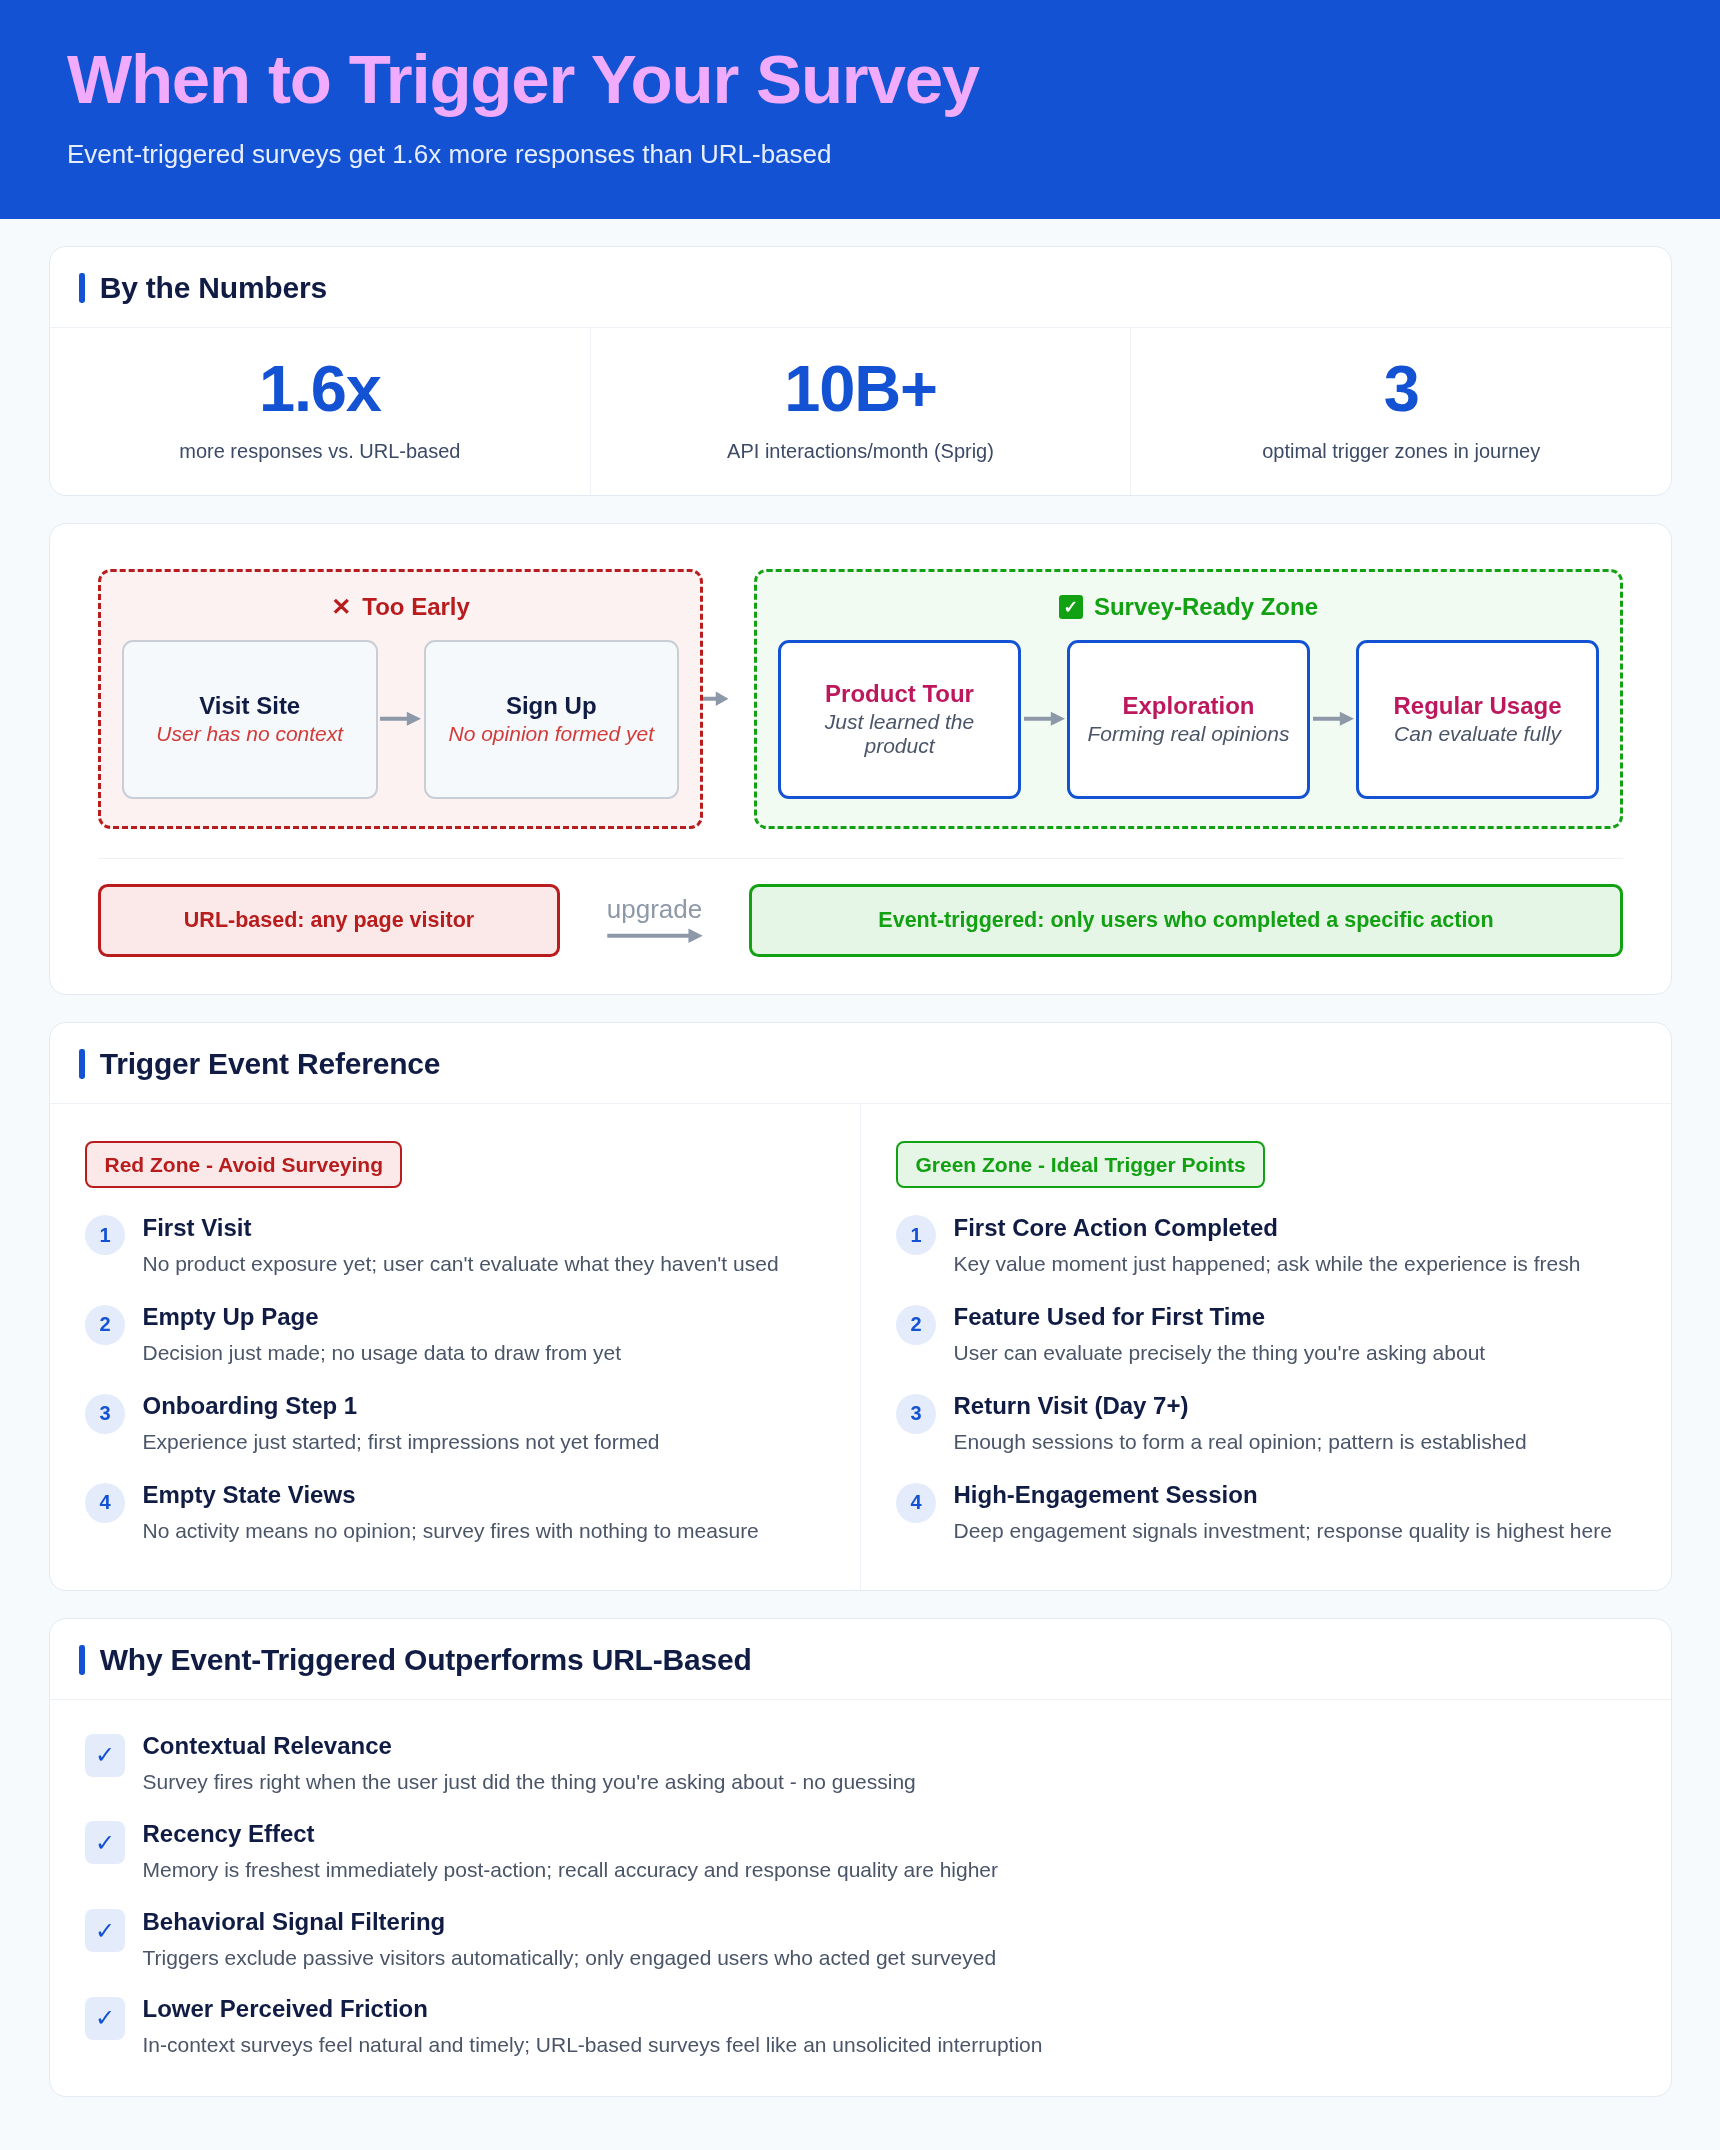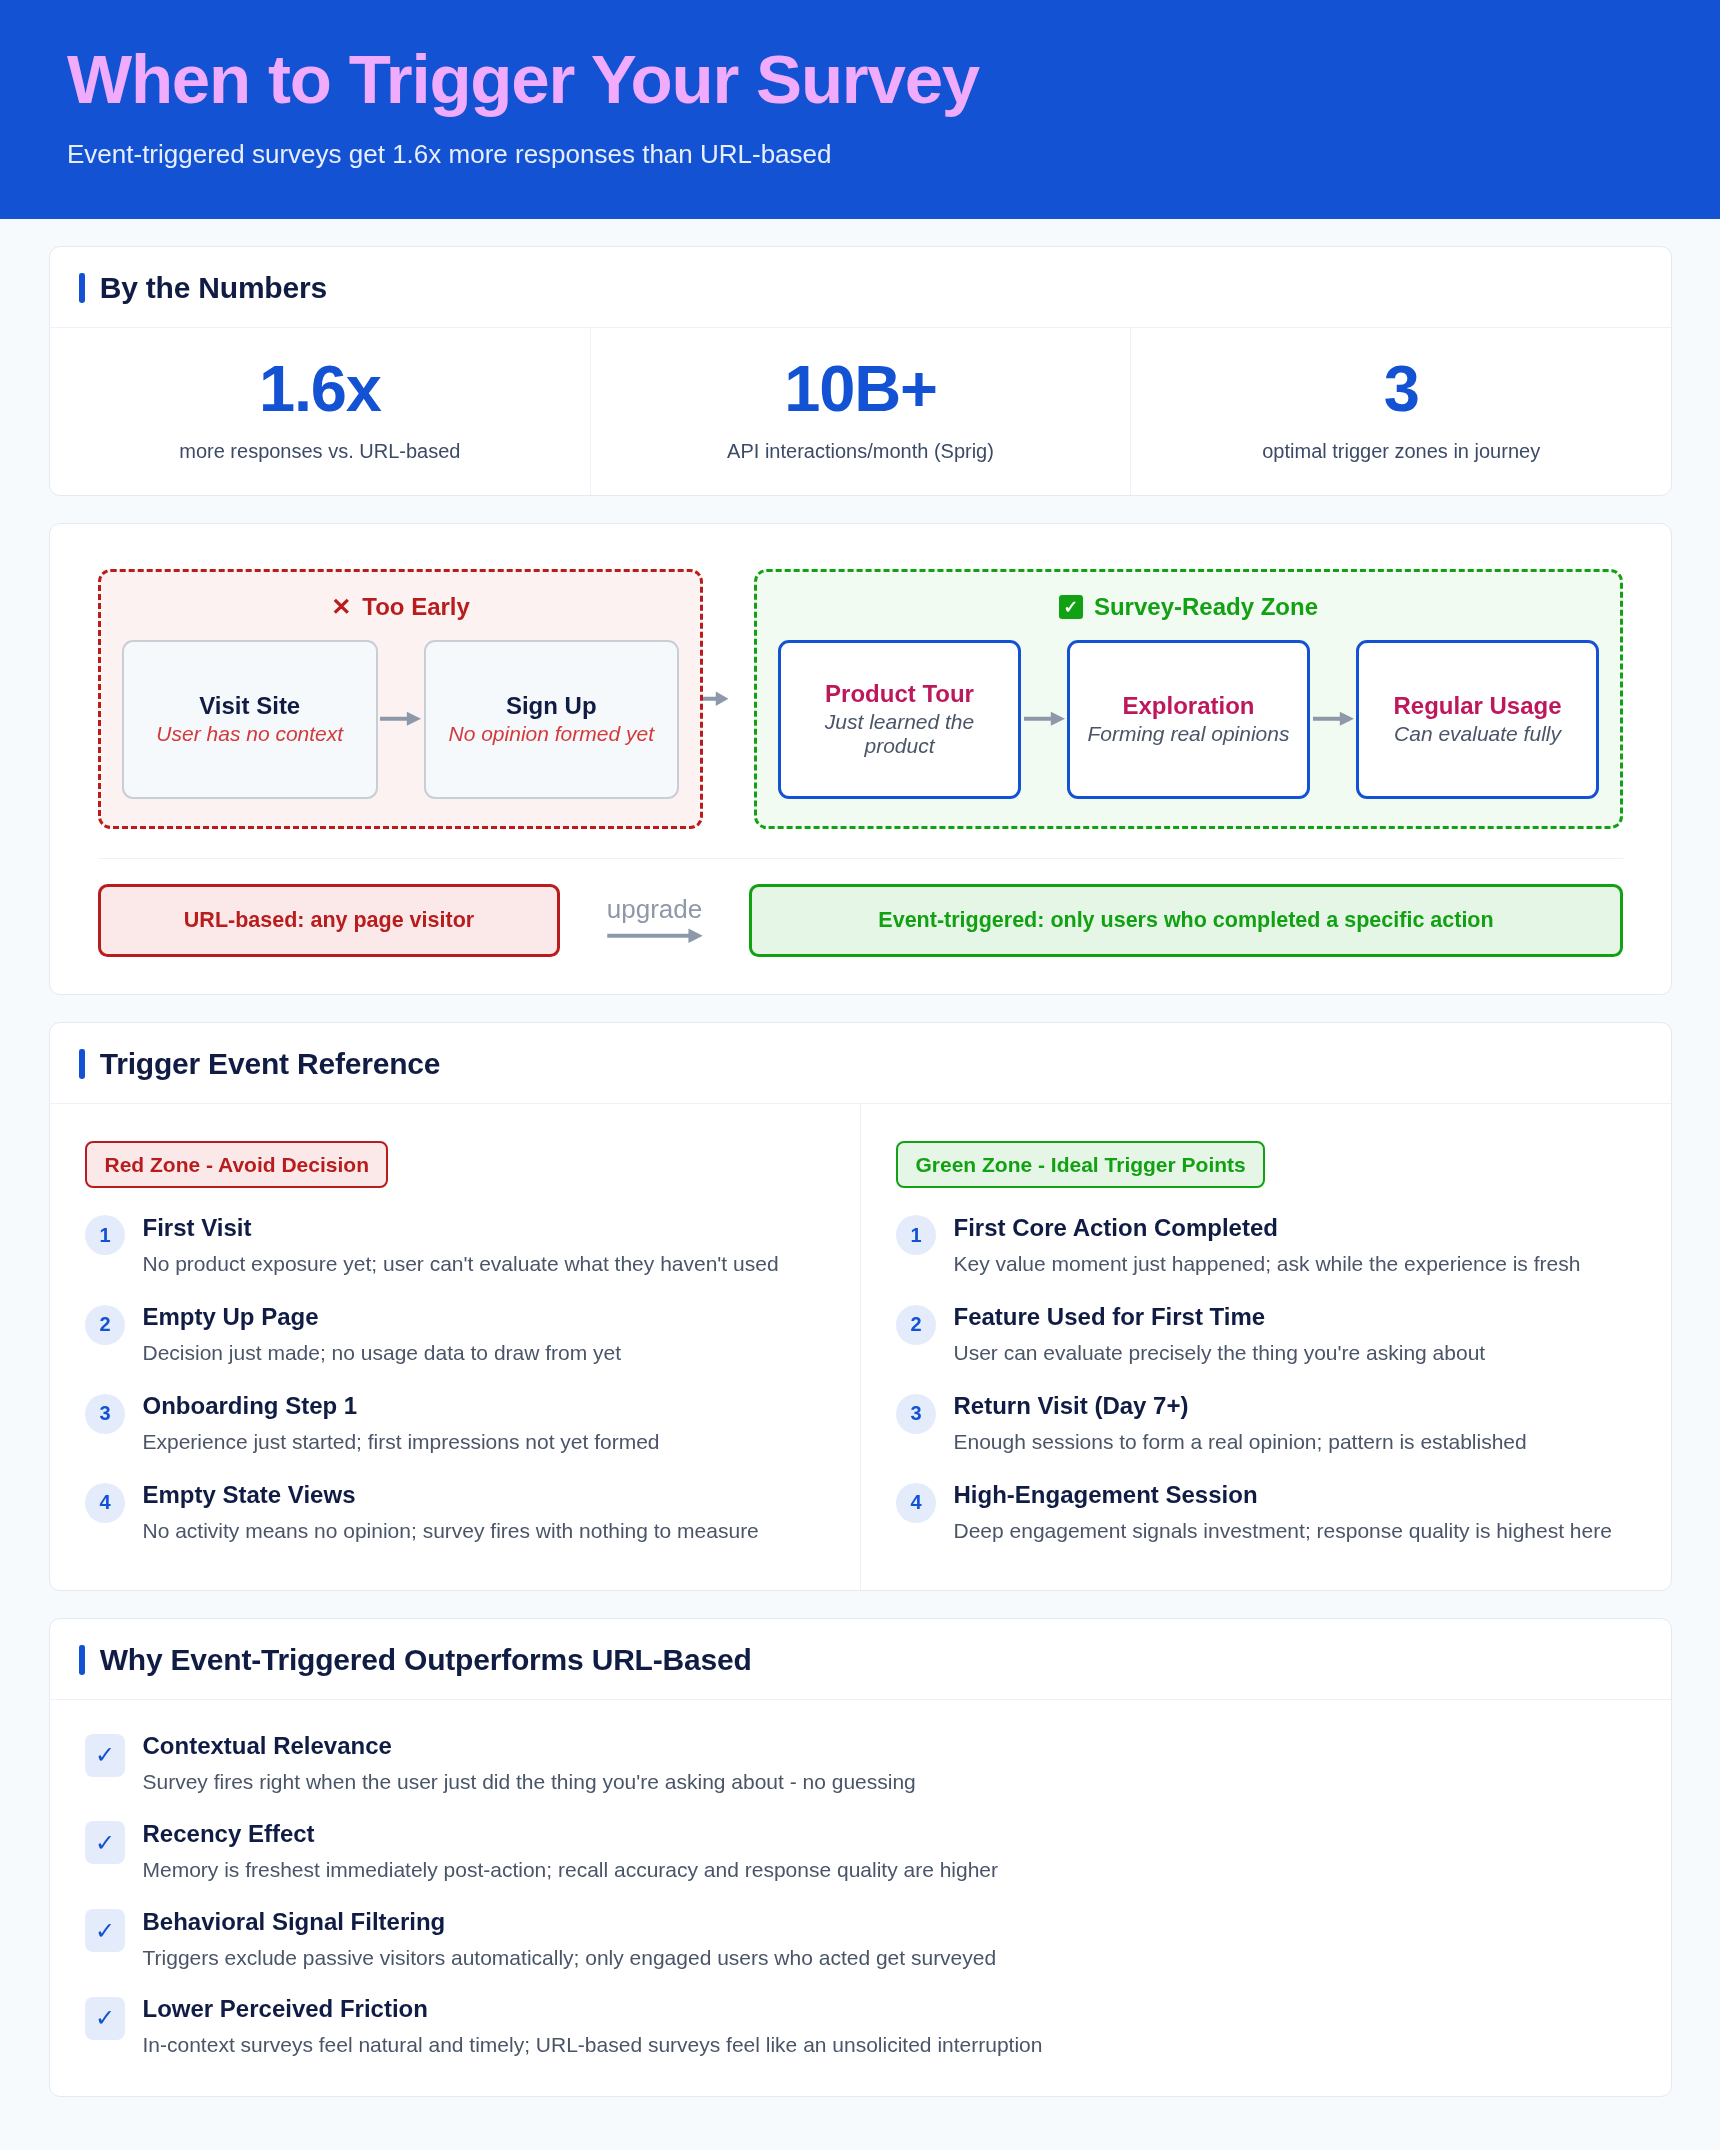--- a/index.html
+++ b/index.html
@@ -29,21 +29,21 @@
     font-size: 26px;
     color: #e6eeff;
     font-weight: 400;
   }
 
   
   .wrap { padding: 0 49px; }
   .card {
     background: #ffffff;
     border: 1.6px solid #e4eaf2;
-    border-radius: 11px;
+    border-radius: 17px;
     margin-top: 27px;
     overflow: hidden;
   }
   .card-head {
     padding: 24px 29px 22px 29px;
     border-bottom: 1.6px solid #eef2f7;
     display: flex;
     align-items: center;
     gap: 14.3px;
   }
@@ -378,21 +378,21 @@
   </div>
 
   <div class="card">
     <div class="card-head">
       <div class="accent-bar"></div>
       <div class="card-title">Trigger Event Reference</div>
     </div>
     <div class="ref-body">
 
       <div class="ref-col">
-        <div class="zone-tag tag-red">Red Zone - Avoid Decision</div>
+        <div class="zone-tag tag-red">Red Zone - Avoid Surveying</div>
         <div class="ref-item">
           <div class="num-badge">1</div>
           <div class="ref-text">
             <div class="ref-title">First Visit</div>
             <div class="ref-desc">No product exposure yet; user can't evaluate what they haven't used</div>
           </div>
         </div>
         <div class="ref-item">
           <div class="num-badge">2</div>
           <div class="ref-text">

